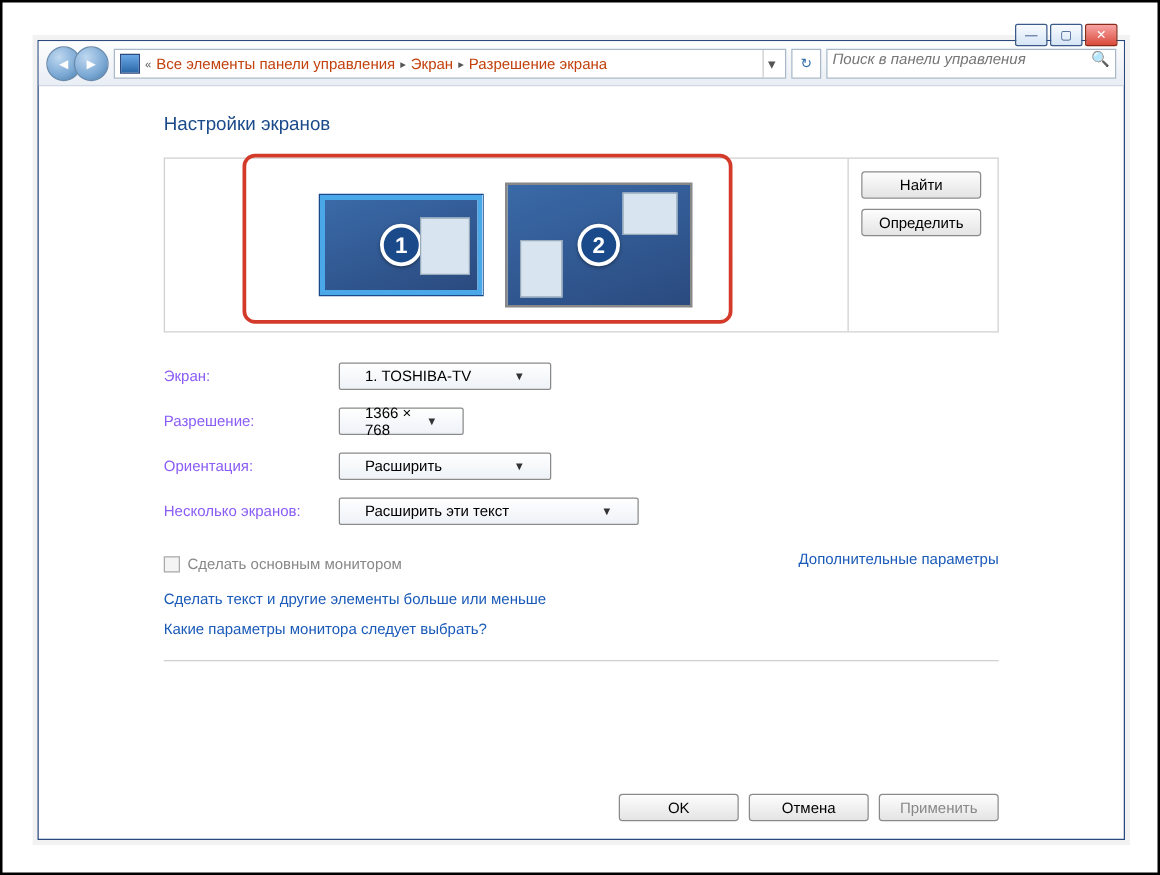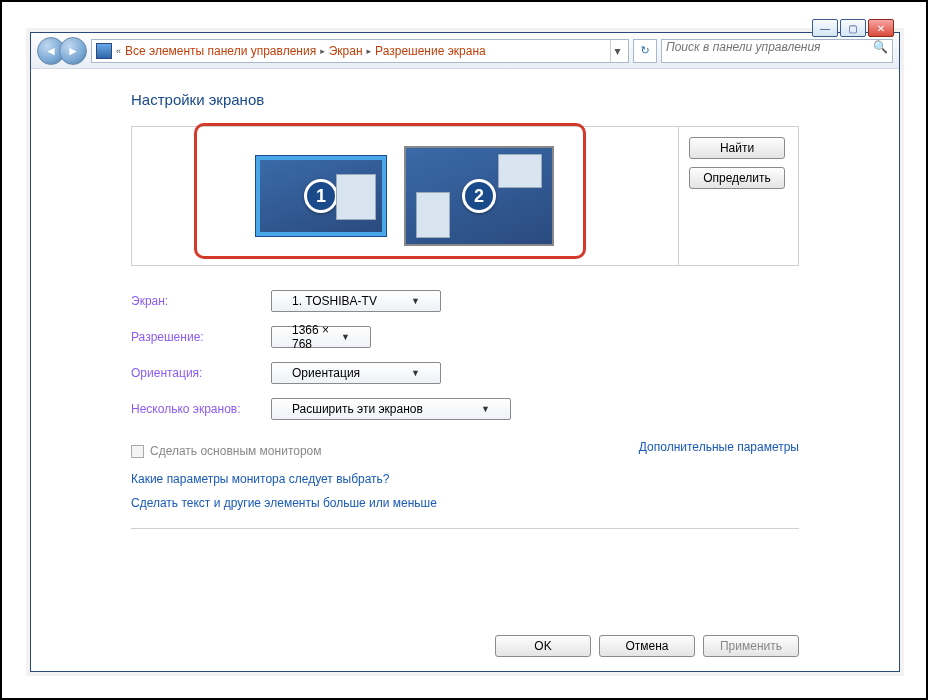--- a/index.html
+++ b/index.html
@@ -252,44 +252,44 @@
         <div class="srow">
           <div class="slabel">Разрешение:</div>
           <div class="dropdown dd2">
             <span>1366 × 768</span>
             <span class="dd-arrow">▼</span>
           </div>
         </div>
         <div class="srow">
           <div class="slabel">Ориентация:</div>
           <div class="dropdown dd3">
-            <span>Ориентация</span>
+            <span>Расширить</span>
             <span class="dd-arrow">▼</span>
           </div>
         </div>
         <div class="srow">
           <div class="slabel">Несколько экранов:</div>
           <div class="dropdown dd4">
-            <span>Расширить эти экранов</span>
+            <span>Расширить эти текст</span>
             <span class="dd-arrow">▼</span>
           </div>
         </div>
       </div>
 
       <div class="adv-row">
         <div class="checkbox-row">
           <div class="chk"></div>
           <span>Сделать основным монитором</span>
         </div>
         <a class="link">Дополнительные параметры</a>
       </div>
 
       <div class="links-extra">
+        <a class="link">Сделать текст и другие элементы больше или меньше</a>
         <a class="link">Какие параметры монитора следует выбрать?</a>
-        <a class="link">Сделать текст и другие элементы больше или меньше</a>
       </div>
     </div>
 
     <div class="footer-btns">
       <button class="btn">OK</button>
       <button class="btn">Отмена</button>
       <button class="btn" disabled="">Применить</button>
     </div>
   </div>
 </div>

